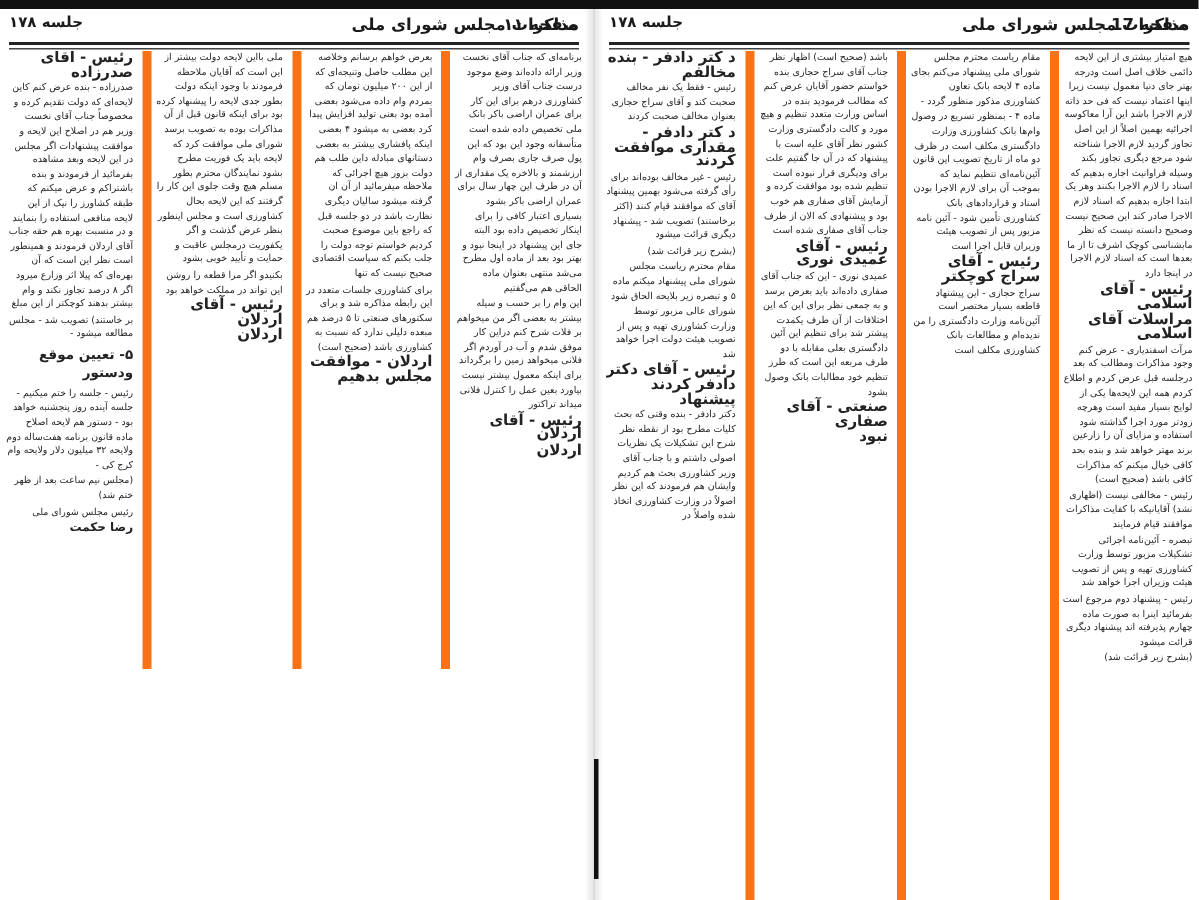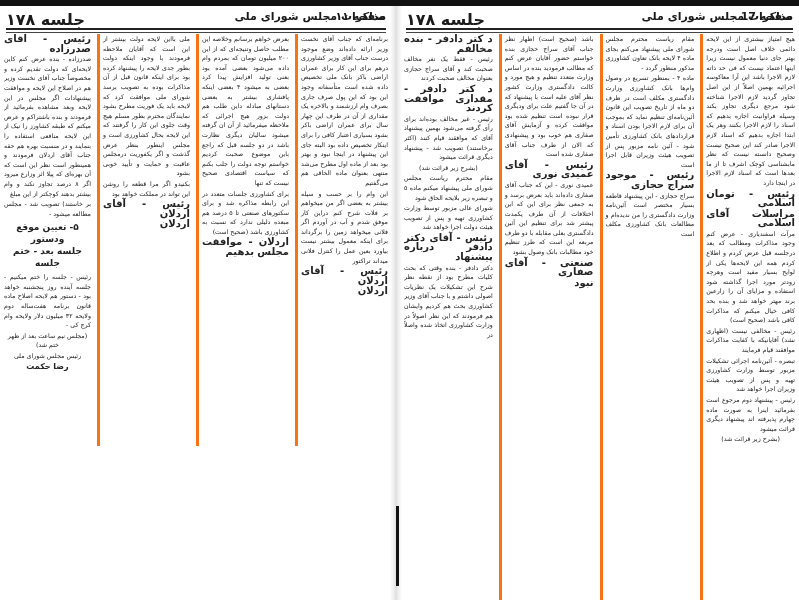--- a/index.html
+++ b/index.html
@@ -13,29 +13,29 @@
   .topbar { position:absolute; left:0; top:0; width:799px; height:6px; background:#111; }
   .spread { position:absolute; left:0; top:6px; width:799px; height:594px; }
   .page { position:absolute; top:0; height:594px; }
   .page.left { left:0; width:392px; }
   .page.right { left:400px; width:399px; }
   .gutter { position:absolute; left:390px; top:0; width:12px; height:594px;
             background:linear-gradient(to right,#fff,#e6e6e6 45%,#cfcfcf 50%,#e6e6e6 55%,#fff); }
   .header { position:absolute; top:2px; left:6px; right:6px; height:20px; direction:rtl; }
   .header .h-page { position:absolute; right:0; top:2px; font-weight:bold; font-size:11px; }
   .header .h-title { position:absolute; left:0; right:0; top:2px; font-weight:bold; font-size:11px; }
-  .header .h-session { position:absolute; left:0; top:2px; font-weight:bold; font-size:16px; }
+  .header .h-session { position:absolute; left:0; top:2px; font-weight:bold; font-size:10px; }
   .header .rule { position:absolute; left:0; right:0; bottom:-2px; height:2px; background:#222; }
   .header .rule2 { position:absolute; left:0; right:0; bottom:-5px; height:1px; background:#444; }
   .cols { position:absolute; top:28px; left:4px; right:4px; bottom:0; display:flex; flex-direction:row-reverse; gap:6px; }
   .col { flex:1; direction:rtl; text-align:justify; font-size:6.3px; line-height:9.6px; color:#222; overflow:hidden; position:relative; }
-  .col.sep { border-left:3px solid #f97316; padding-left:3px; }
-  .col p { margin:0 0 1px 0; }
+  .col.sep { border-left:6px solid #f97316; padding-left:3px; }
+  .col p { margin:0 0 1px 0;text-align:right; }
   .speaker { font-weight:bold; font-size:10px; }
-  .heading { text-align:center; font-weight:bold; font-size:9px; line-height:12px; margin:3px 0; }
+  .heading { text-align:right; font-weight:bold; font-size:9px; line-height:12px; margin:3px 0; }
   .note { text-align:center; font-size:6.3px; }
   .sig { text-align:center; font-weight:bold; font-size:8px; margin-top:2px; }
   .blank { position:absolute; background:#fff; }
   .mark { position:absolute; width:3px; background:#111; }
 </style>
 </head>
 <body>
 
 <div class="topbar"></div>
 
@@ -67,21 +67,20 @@
         <p>بکنیدو اگر مرا قطعه را روشن این تواند در مملکت خواهد بود</p>
         <p class="speaker">رئیس - آقای اردلان</p>
         <p class="speaker">اردلان</p>
       </div>
       <div class="col">
         <p class="speaker">رئیس - آقای صدرزاده</p>
         <p>صدرزاده - بنده عرض کنم کاین لایحه‌ای که دولت تقدیم کرده و مخصوصاً جناب آقای نخست وزیر هم در اصلاح این لایحه و موافقت پیشنهادات اگر مجلس در این لایحه وبعد مشاهده بفرمائید از فرمودند و بنده باشتراکم و عرض میکنم که طبقه کشاورز را نیک از این لایحه منافعی استفاده را بنمایند و در منسبت بهره هم حقه جناب آقای اردلان فرمودند و همینطور است نظر این است که آن بهره‌ای که پیلا اثر وزارع میرود اگر ۸ درصد تجاوز نکند و وام بیشتر بدهند کوچکتر از این مبلغ</p>
         <p>بر خاستند) تصویب شد - مجلس مطالعه میشود -</p>
         <div class="heading">
           <div>۵- تعیین موقع ودستور</div>
-          <div>جلسه بعد - ختم جلسه</div>
         </div>
         <p>رئیس - جلسه را ختم میکنیم - جلسه آینده روز پنجشنبه خواهد بود - دستور هم لایحه اصلاح ماده قانون برنامه هفت‌ساله دوم ولایحه ۳۲ میلیون دلار ولایحه وام کرج کی -</p>
         <p class="note">(مجلس نیم ساعت بعد از ظهر ختم شد)</p>
         <p class="note">رئیس مجلس شورای ملی</p>
         <p class="sig">رضا حکمت</p>
       </div>
     </div>
 
     <div class="blank" style="left:0;top:440px;width:392px;height:154px;"></div>
   </div>
@@ -92,48 +91,48 @@
     <div class="header">
       <span class="h-page">صفحه 17</span>
       <span class="h-title">مذاکرات مجلس شورای ملی</span>
       <span class="h-session">جلسه ۱۷۸</span>
       <div class="rule"></div>
       <div class="rule2"></div>
     </div>
     <div class="cols">
       <div class="col sep">
         <p>هیچ امتیاز بیشتری از این لایحه دائمی خلاف اصل است ودرجه بهتر جای دنیا معمول نیست زیرا اینها اعتماد نیست که فی حد ذاته لازم الاجرا باشد این آرا معاکوسه اجرائیه بهمین اصلاً از این اصل تجاوز گردید لازم الاجرا شناخته شود مرجع دیگری تجاوز بکند وسیله فراوانیت اجازه بدهیم که اسناد را لازم الاجرا بکنند وهر یک ابتدا اجازه بدهیم که اسناد لازم الاجرا صادر کند این صحیح نیست وصحیح دانسته نیست که نظر مابشناسی کوچک اشرف تا از ما بعدها است که اسناد لازم الاجرا در اینجا دارد</p>
-        <p class="speaker">رئیس - تومان اسلامی</p>
+        <p class="speaker">رئیس - آقای اسلامی</p>
         <p class="speaker">مراسلات آقای اسلامی</p>
         <p>مرآت اسفندیاری - عرض کنم وجود مذاکرات ومطالب که بعد درجلسه قبل عرض کردم و اطلاع کردم همه این لایحه‌ها یکی از لوایح بسیار مفید است وهرچه زودتر مورد اجرا گذاشته شود استفاده و مزایای آن را زارعین برند مهتر خواهد شد و بنده بحد کافی خیال میکنم که مذاکرات کافی باشد (صحیح است)</p>
         <p>رئیس - مخالفی نیست (اظهاری نشد) آقایانیکه با کفایت مذاکرات موافقند قیام فرمایند</p>
         <p>تبصره - آئین‌نامه اجرائی تشکیلات مزبور توسط وزارت کشاورزی تهیه و پس از تصویب هیئت وزیران اجرا خواهد شد</p>
         <p>رئیس - پیشنهاد دوم مرجوع است بفرمائید اینرا به صورت ماده چهارم پذیرفته اند پیشنهاد دیگری قرائت میشود</p>
         <p class="note">(بشرح زیر قرائت شد)</p>
       </div>
       <div class="col sep">
         <p>مقام ریاست محترم مجلس شورای ملی پیشنهاد می‌کنم بجای ماده ۴ لایحه بانک تعاون کشاورزی مذکور منظور گردد -</p>
         <p>ماده ۴ - بمنظور تسریع در وصول وام‌ها بانک کشاورزی وزارت دادگستری مکلف است در ظرف دو ماه از تاریخ تصویب این قانون آئین‌نامه‌ای تنظیم نماید که بموجب آن برای لازم الاجرا بودن اسناد و قراردادهای بانک کشاورزی تأمین شود - آئین نامه مزبور پس از تصویب هیئت وزیران قابل اجرا است</p>
-        <p class="speaker">رئیس - موجود سراج حجازی</p>
+        <p class="speaker">رئیس - آقای سراج کوچکتر</p>
         <p>سراج حجازی - این پیشنهاد قاطعه بسیار مختصر است آئین‌نامه وزارت دادگستری را من ندیده‌ام و مطالعات بانک کشاورزی مکلف است</p>
       </div>
       <div class="col sep">
         <p>باشد (صحیح است) اظهار نظر جناب آقای سراج حجازی بنده خواستم حضور آقایان عرض کنم که مطالب فرمودید بنده در اساس وزارت متعدد تنظیم و هیچ مورد و کالت دادگستری وزارت کشور نظر آقای علیه است با پیشنهاد که در آن جا گفتیم علت برای ودیگری قرار نبوده است تنظیم شده بود موافقت کرده و آزمایش آقای صفاری هم خوب بود و پیشنهادی که الان از طرف جناب آقای صفاری شده است</p>
         <p class="speaker">رئیس - آقای عمیدی نوری</p>
         <p>عمیدی نوری - این که جناب آقای صفاری داده‌اند باید بعرض برسد و به جمعی نظر برای این که این اختلافات از آن طرف یکمدت پیشتر شد برای تنظیم این آئین دادگستری بعلی مقابله با دو طرف مربعه این است که طرز تنظیم خود مطالبات بانک وصول بشود</p>
         <p class="speaker">صنعتی - آقای صفاری</p>
         <p class="speaker">نبود</p>
       </div>
       <div class="col">
         <p class="speaker">د کتر دادفر - بنده مخالفم</p>
         <p>رئیس - فقط یک نفر مخالف صحبت کند و آقای سراج حجازی بعنوان مخالف صحبت کردند</p>
         <p class="speaker">د کتر دادفر - مقداری موافقت کردند</p>
         <p>رئیس - غیر مخالف بوده‌اند برای رأی گرفته می‌شود بهمین پیشنهاد آقای که موافقند قیام کنند (اکثر برخاستند) تصویب شد - پیشنهاد دیگری قرائت میشود</p>
         <p class="note">(بشرح زیر قرائت شد)</p>
         <p>مقام محترم ریاست مجلس شورای ملی پیشنهاد میکنم ماده ۵ و تبصره زیر بلایحه الحاق شود</p>
         <p>شورای عالی مزبور توسط وزارت کشاورزی تهیه و پس از تصویب هیئت دولت اجرا خواهد شد</p>
-        <p class="speaker">رئیس - آقای دکتر دادفر درباره پیشنهاد</p>
+        <p class="speaker">رئیس - آقای دکتر دادفر کردند پیشنهاد</p>
         <p>دکتر دادفر - بنده وقتی که بحث کلیات مطرح بود از نقطه نظر شرح این تشکیلات یک نظریات اصولی داشتم و با جناب آقای وزیر کشاورزی بحث هم کردیم وایشان هم فرمودند که این نظر اصولاً در وزارت کشاورزی اتخاذ شده واصلاً در</p>
       </div>
     </div>
     <div class="mark" style="left:-4px;top:500px;height:80px;"></div>
   </div>
 </div>
 
 </body></html>

